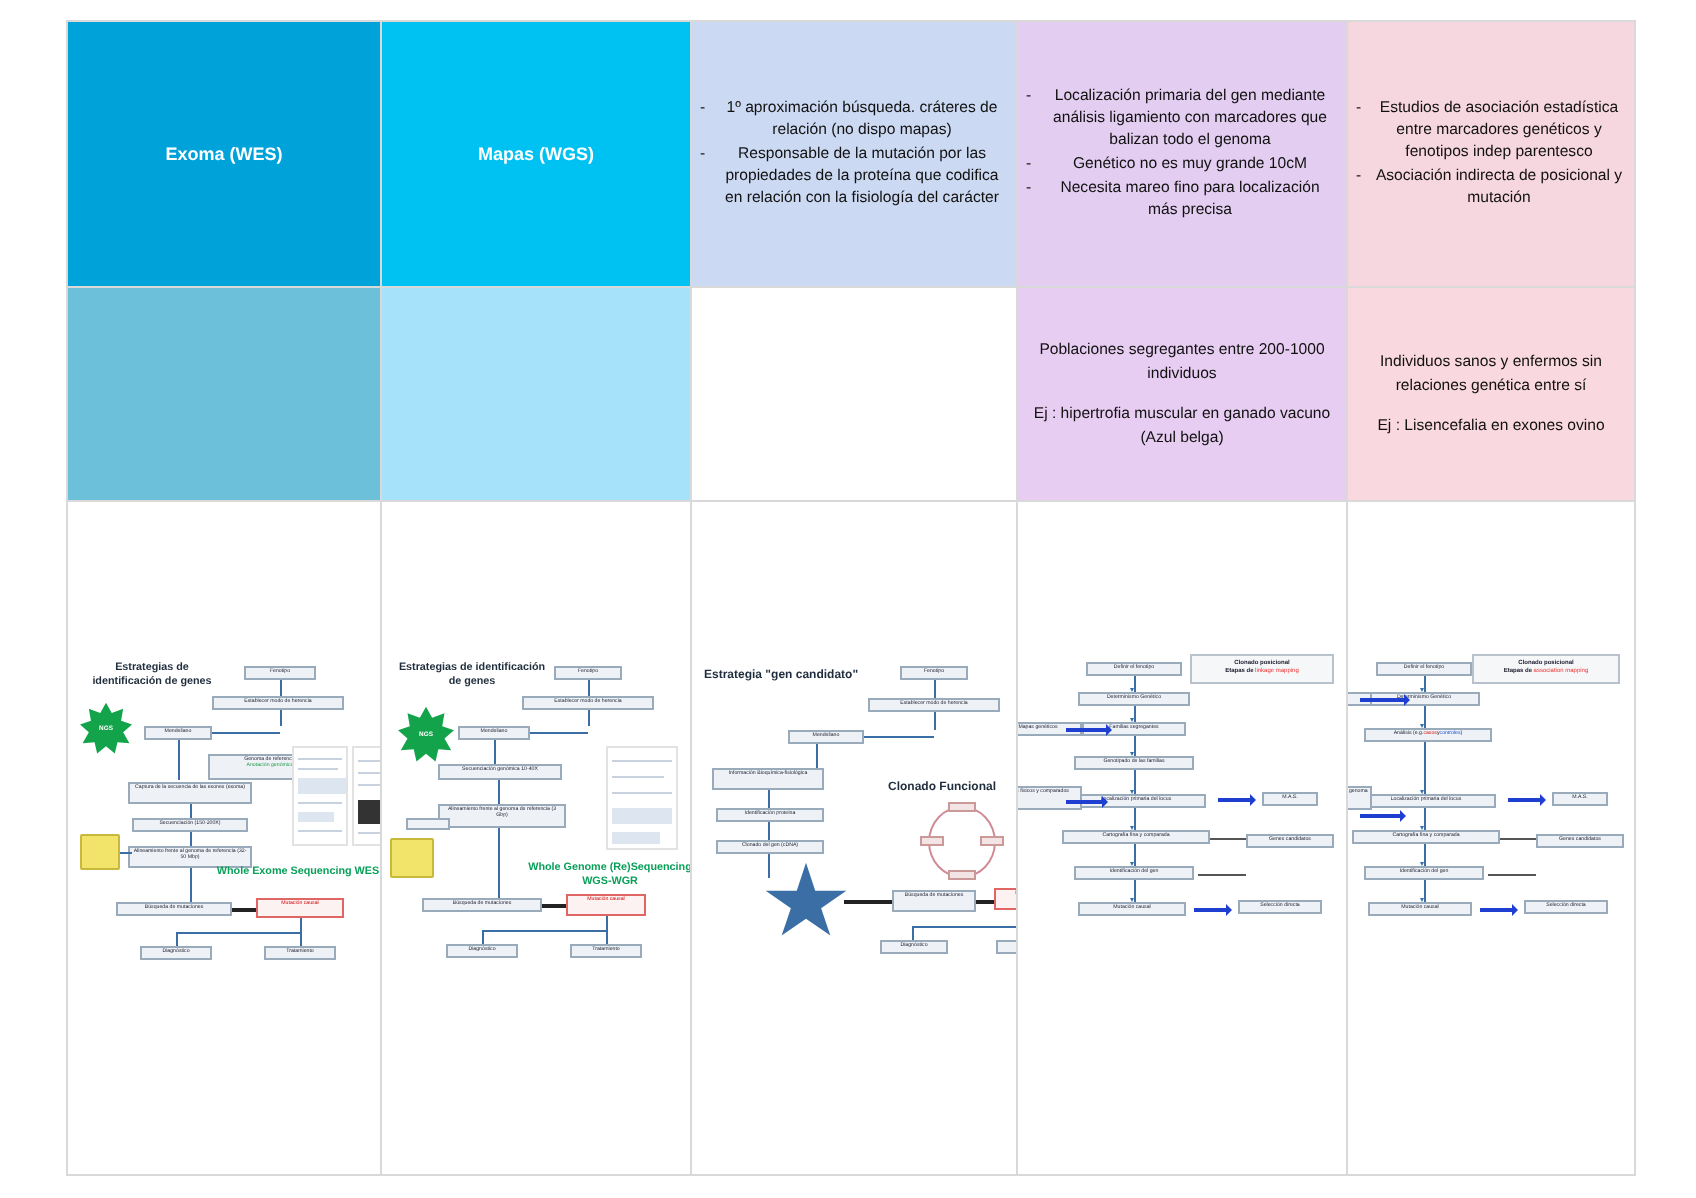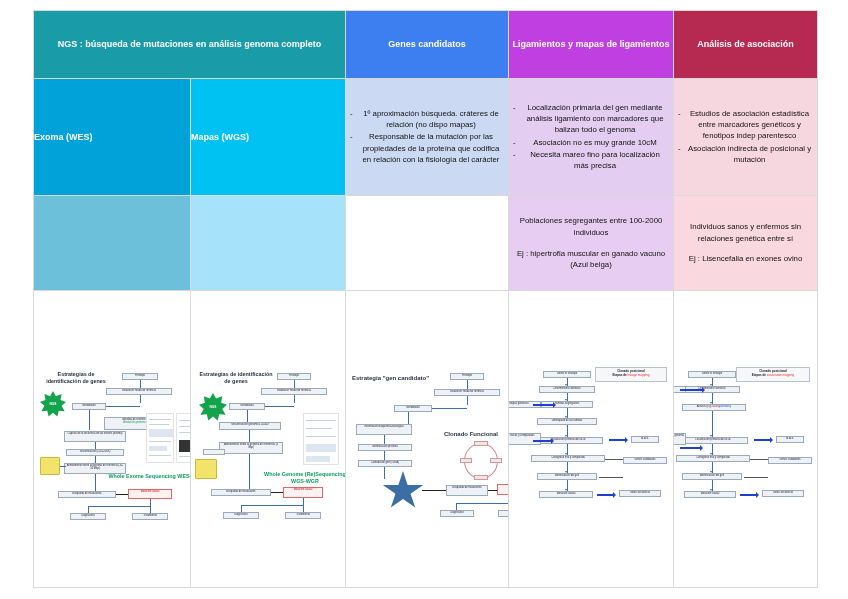--- a/index.html
+++ b/index.html
@@ -53,21 +53,21 @@
   .sh-liga  { background: #c03fe0; }
   .sh-asoc  { background: #b62a52; }
 
   
   .cell-exoma  { background: #00a2da; }
   .cell-genoma { background: #00c2f2; }
   .cell-label {
     color: #ffffff;
     font-size: 9px;
     font-weight: bold;
-    text-align: left;
+    text-align: center;
   }
   .cell-genescand { background: #ccd9f2; }
   .cell-liga3     { background: #e3cdf0; }
   .cell-asoc3     { background: #f7d7df; }
 
   
   .cell-exoma4  { background: #6cc0da; }
   .cell-genoma4 { background: #a6e3fa; }
   .cell-genes4  { background: #ffffff; }
   .cell-liga4   { background: #e8cdf2; }
@@ -184,26 +184,20 @@
     <colgroup>
       <col style="width:157px">
         <col style="width:155px">
         <col style="width:163px">
       <col style="width:165px">
         <col style="width:144px">
     </colgroup>
     <tbody>
 
 
-      <tr>
-        <td colspan="2" class="subhead sh-ngs">NGS : búsqueda de mutaciones en análisis genoma completo</td>
-        <td class="subhead sh-genes">Genes candidatos</td>
-        <td class="subhead sh-liga">Ligamientos y mapas de ligamientos</td>
-        <td class="subhead sh-asoc">Análisis de asociación</td>
-      </tr>
 
       <tr style="height:117px">
         <td class="cell-exoma">
           <div class="cell-label">Exoma (WES)</div>
         </td>
         <td class="cell-genoma">
           <div class="cell-label">Mapas (WGS)</div>
         </td>
         <td class="cell-genescand">
           <div class="bl">
@@ -218,21 +212,21 @@
           </div>
         </td>
         <td class="cell-liga3">
           <div class="bl">
             <div class="row">
                 <span class="dash">-</span>
               <span class="txt">Localización primaria del gen mediante análisis ligamiento con marcadores que balizan todo el genoma</span>
               </div>
             <div class="row">
                 <span class="dash">-</span>
-              <span class="txt">Asociación no es muy grande 10cM</span>
+              <span class="txt">Genético no es muy grande 10cM</span>
               </div>
             <div class="row">
                 <span class="dash">-</span>
               <span class="txt">Necesita mareo fino para localización más precisa</span>
               </div>
           </div>
         </td>
         <td class="cell-asoc3">
           <div class="bl">
             <div class="row">
@@ -246,21 +240,21 @@
           </div>
         </td>
       </tr>
 
       <tr style="height:95px">
         <td class="cell-exoma4"></td>
         <td class="cell-genoma4"></td>
         <td class="cell-genes4"></td>
         <td class="cell-liga4">
           <div class="plain">
-            <p>Poblaciones segregantes entre 100-2000 individuos</p>
+            <p>Poblaciones segregantes entre 200-1000 individuos</p>
             <p>Ej : hipertrofia muscular en ganado vacuno (Azul belga)</p>
           </div>
         </td>
         <td class="cell-asoc4">
           <div class="plain">
             <p>Individuos sanos y enfermos sin relaciones genética entre sí</p>
             <p>Ej : Lisencefalia en exones ovino</p>
           </div>
         </td>
       </tr>

